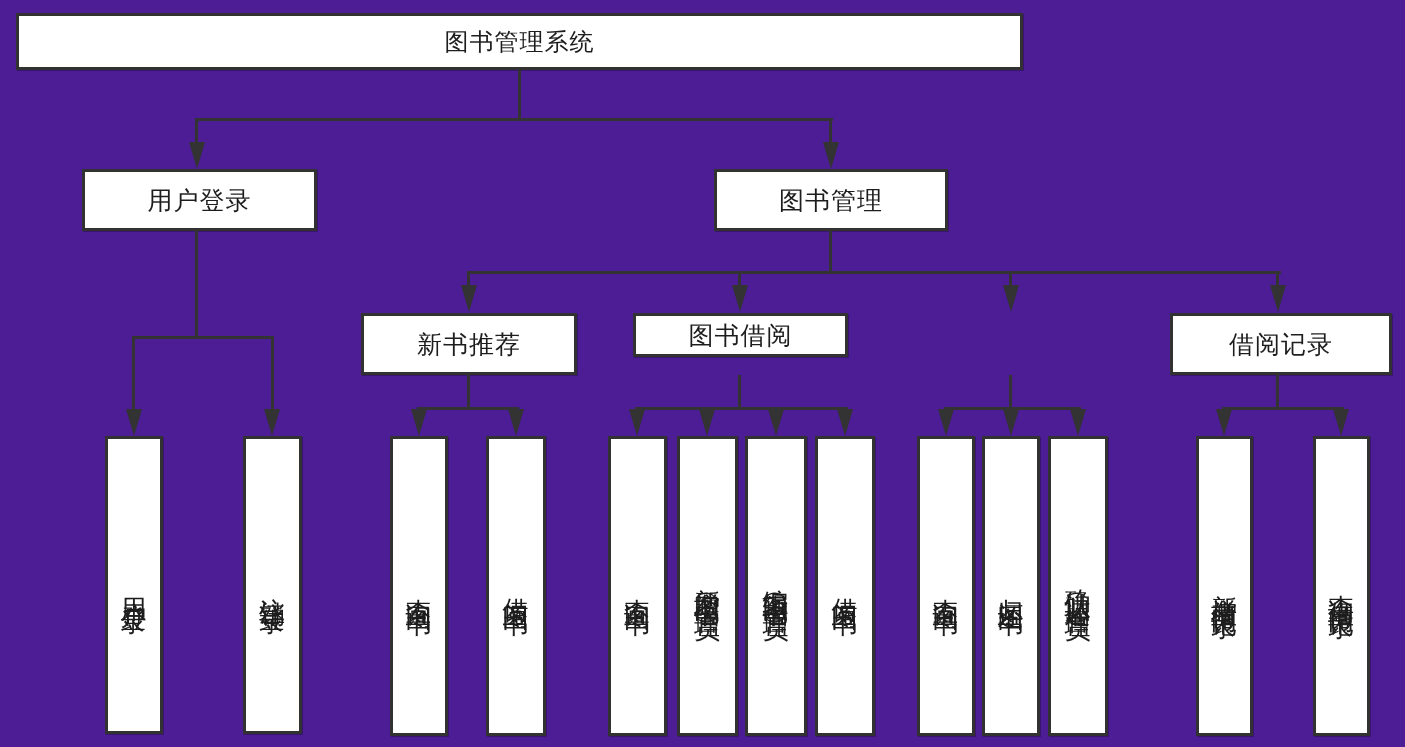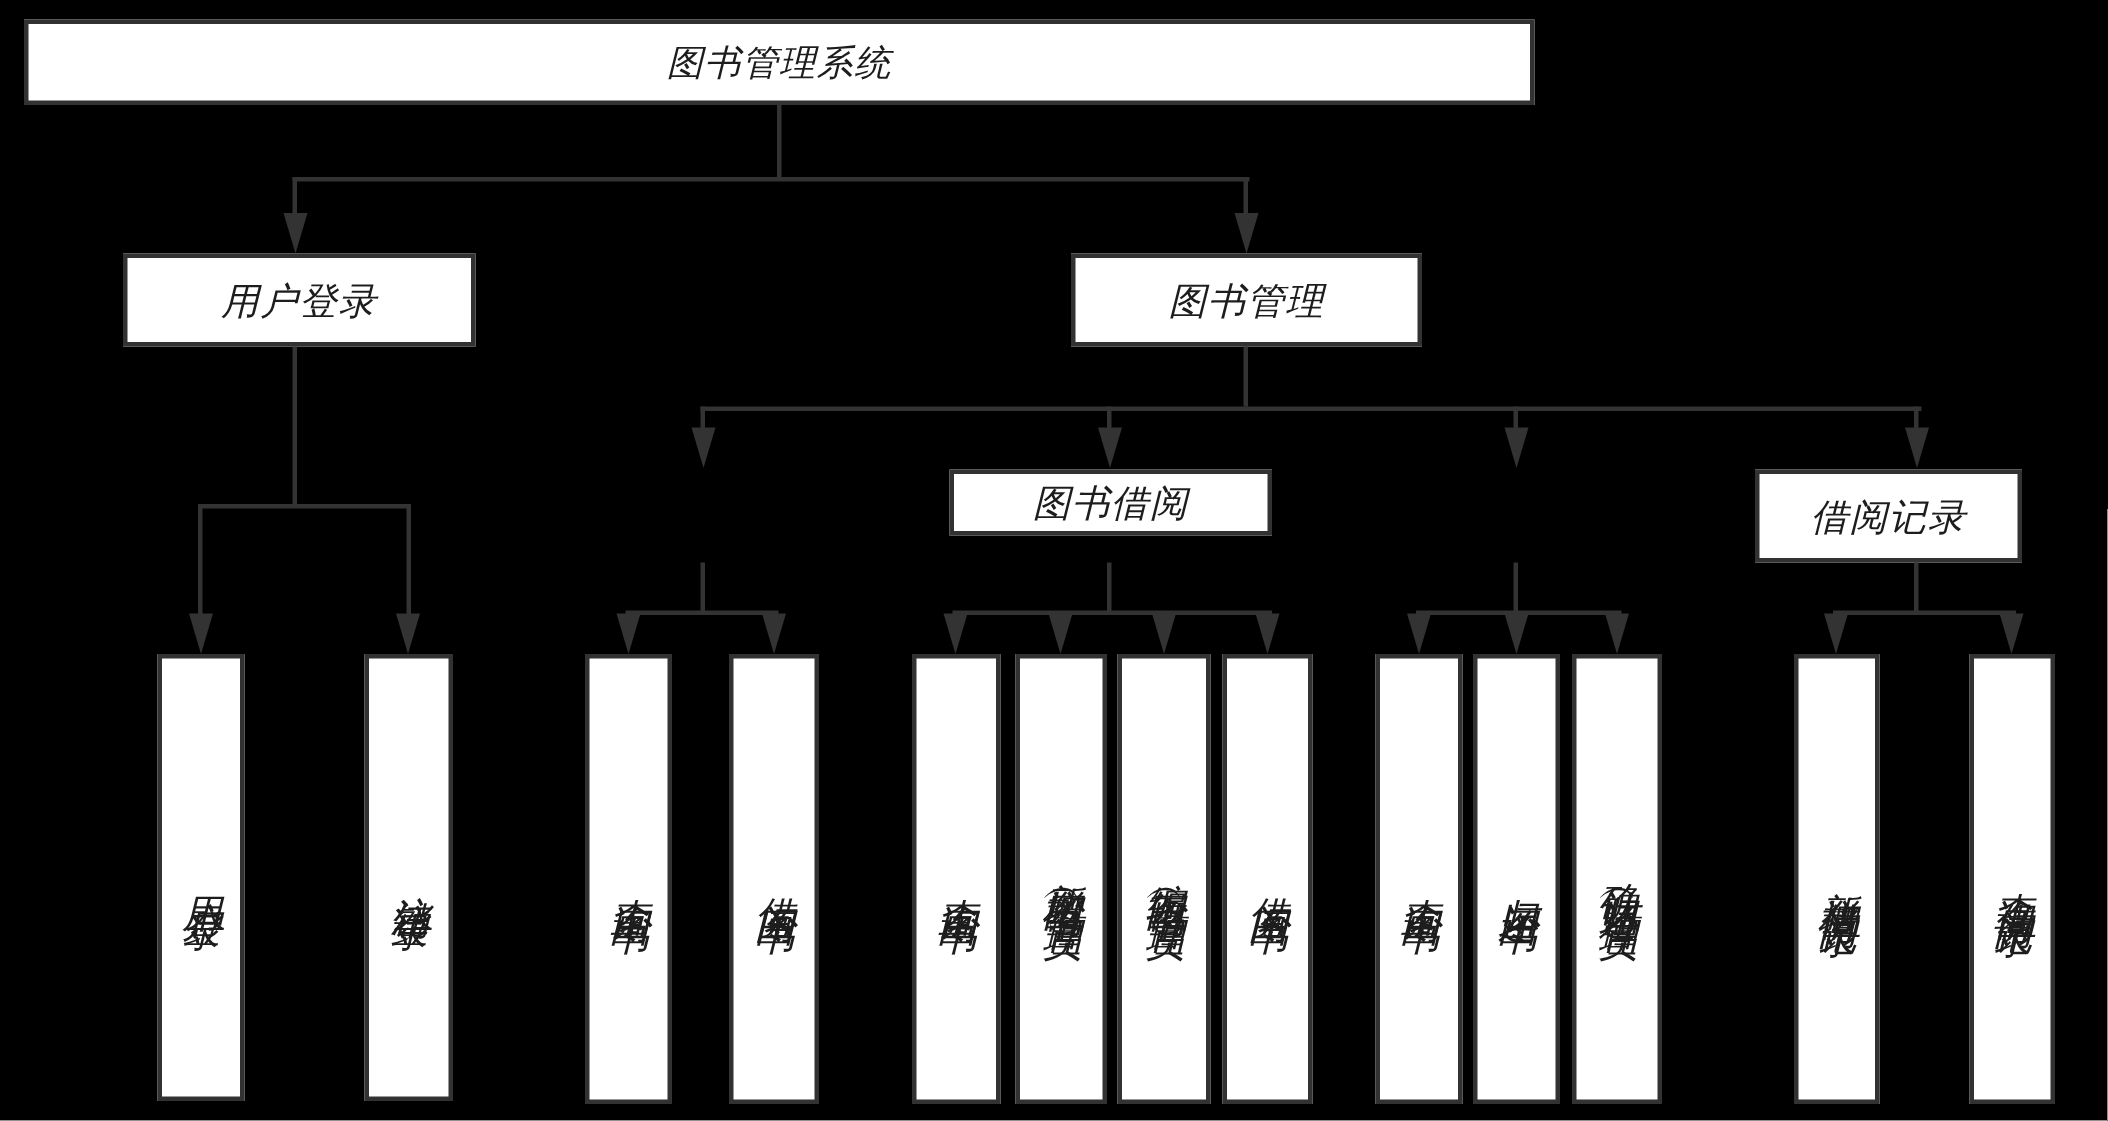--- a/index.html
+++ b/index.html
@@ -1,22 +1,21 @@
 <!DOCTYPE html>
 <html><head>
 <meta charset="utf-8">
 <style>
   html,body{margin:0;padding:0;background:#ffffff;}
   #canvas{
     position:relative;
     width:1405px;height:747px;
-    background:#000000;
+    background:#4c1d95;
     font-family:"DejaVu Sans","Liberation Sans",sans-serif;
     overflow:hidden;
-    font-style:italic;
   }
   .node{
     position:absolute;
     box-sizing:border-box;
     border:3px solid #323232;
     background:#ffffff;
     display:flex;align-items:center;justify-content:center;
     color:#1d1d1d;
     font-size:25px;
     letter-spacing:1px;
@@ -92,24 +91,27 @@
   <div class="hline" style="left:467px;top:271px;width:814px;"></div>
   <div class="vline" style="left:467px;top:271px;height:16px;"></div>
   <div class="arrow" style="left:461px;top:285px;"></div>
   <div class="vline" style="left:738px;top:271px;height:16px;"></div>
   <div class="arrow" style="left:732px;top:285px;"></div>
   <div class="vline" style="left:1009px;top:271px;height:16px;"></div>
   <div class="arrow" style="left:1003px;top:285px;"></div>
   <div class="vline" style="left:1276px;top:271px;height:16px;"></div>
   <div class="arrow" style="left:1270px;top:285px;"></div>
 
+  <div class="node" style="left:361px;top:313px;width:216px;height:62px;">
+    <span>新书推荐</span>
+  </div>
   <div class="node" style="left:633px;top:313px;width:215px;height:44px;">
     <span>图书借阅</span>
   </div>
-  <div class="node" style="left:1170px;top:313px;width:178px;height:62px;">
+  <div class="node" style="left:1170px;top:313px;width:222px;height:62px;">
     <span>借阅记录</span>
   </div>
 
   <div class="vline" style="left:467px;top:375px;height:35px;"></div>
   <div class="hline" style="left:417px;top:407px;width:102px;"></div>
   <div class="arrow" style="left:411px;top:409px;"></div>
   <div class="arrow" style="left:508px;top:409px;"></div>
 
   <div class="vline" style="left:738px;top:375px;height:35px;"></div>
   <div class="hline" style="left:635px;top:407px;width:213px;"></div>

